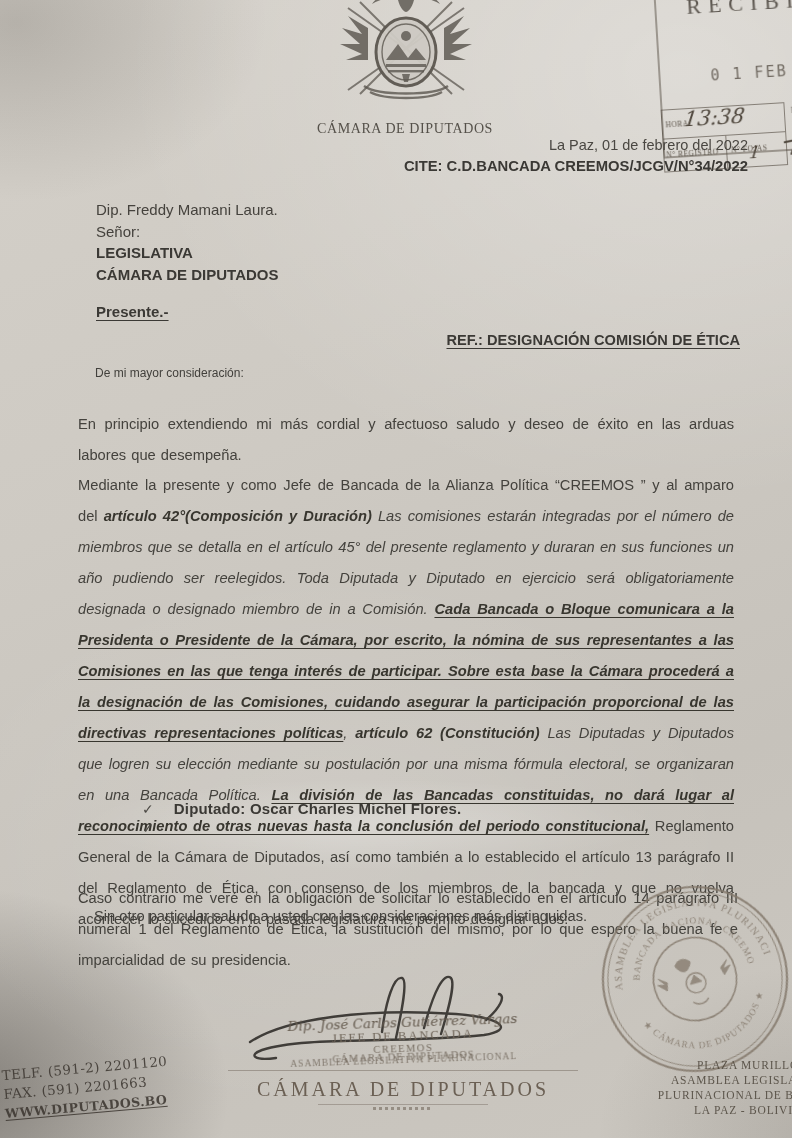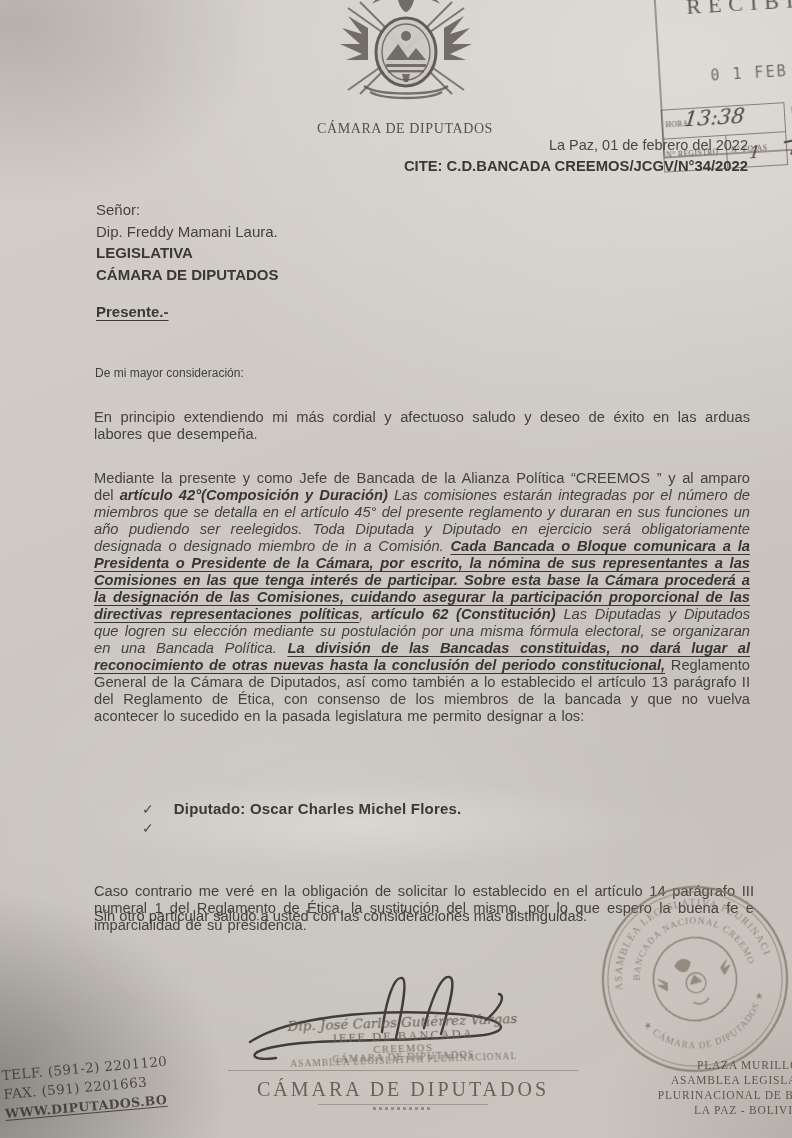--- a/index.html
+++ b/index.html
@@ -57,21 +57,21 @@
   
   .addressee { position:absolute; left:96px; top:199px; font-size:15px; line-height:21.5px; color:#45423d; }
   .addr-bold { font-weight:bold; color:#3b3935; }
   .addr-presente { font-weight:bold; text-decoration:underline; text-underline-offset:3px; color:#3b3935;margin-top:16px; }
 
   .ref-line { position:absolute; top:332px; right:52px; font-size:14.6px; font-weight:bold;
     text-decoration:underline; text-underline-offset:3px; color:#3b3935; }
 
   
   .greeting { position:absolute; left:95px; top:366px; font-size:12px; }
-  .para { position:absolute; left:94px; width:656px; font-size:14.7px; line-height:17px;
+  .para { position:absolute; left:78px; width:656px; font-size:14.7px; line-height:31px;
     text-align:justify; color:#44423d; word-spacing:1px; }
   .p1 { top:394px; }
   .p2 { top:455px; }
   .p3 { top:868px; width:660px; }
   .closing { position:absolute; left:94px; top:908px; font-size:14.7px; }
   .seg-italic { font-style:italic; }
   .seg-bold-italic { font-style:italic; font-weight:bold; color:#38362f; }
   .seg-bold-italic-underline { font-style:italic; font-weight:bold; color:#38362f;
     text-decoration:underline; text-underline-offset:3px; text-decoration-thickness:1.2px;margin-top:34px; }
 
@@ -168,27 +168,28 @@
         <path d="M8,40 C16,20 26,6 32,4 C35,3 33,14 28,42"></path>
         <path d="M2,28 L42,22"></path>
       </g>
     </svg>
   </div>
 
   <div class="dateline">La Paz, 01 de febrero del 2022</div>
   <div class="cite">CITE: C.D.BANCADA CREEMOS/JCGV/N°34/2022</div>
 
   <div class="addressee">
+    <div>Dip. Freddy Mamani Laura.</div>
     <div>Señor:</div>
-    <div>Dip. Freddy Mamani Laura.</div>
     <div class="addr-bold">LEGISLATIVA</div>
     <div class="addr-bold">CÁMARA DE DIPUTADOS</div>
     <div class="addr-presente">Presente.-</div>
   </div>
 
+  <div class="ref-line">REF.: DESIGNACIÓN COMISIÓN DE ÉTICA</div>
 
   <div class="greeting">De mi mayor consideración:</div>
   <p class="para p1">En principio extendiendo mi más cordial y afectuoso saludo y deseo de éxito en las arduas labores que desempeña.</p>
   <p class="para p2" id="p2-container"><span class="seg-regular">Mediante la presente y como Jefe de Bancada de la Alianza Política “CREEMOS ” y al amparo del </span><span class="seg-bold-italic">artículo 42°(Composición y Duración)</span><span class="seg-italic">  Las comisiones estarán integradas por el número de miembros que se detalla en el artículo 45° del presente reglamento y duraran en sus funciones un año pudiendo ser reelegidos. Toda Diputada y Diputado en ejercicio será obligatoriamente designada o designado miembro de in a Comisión. </span><span class="seg-bold-italic-underline">Cada Bancada o Bloque comunicara a la Presidenta o Presidente de la Cámara, por escrito, la nómina de sus representantes a las Comisiones en las que tenga interés de participar. Sobre esta base la Cámara procederá a la designación de las Comisiones, cuidando asegurar la participación proporcional de las directivas representaciones políticas</span><span class="seg-italic">,  </span><span class="seg-bold-italic">artículo 62 (Constitución)</span><span class="seg-italic"> Las Diputadas y Diputados que logren su elección mediante su postulación por una misma fórmula electoral, se organizaran en una Bancada Política. </span><span class="seg-bold-italic-underline">La división de las Bancadas constituidas, no dará lugar al reconocimiento de otras nuevas hasta la conclusión del periodo constitucional,</span><span class="seg-regular"> Reglamento General de la Cámara de Diputados, así como también a lo establecido  el artículo 13 parágrafo II del Reglamento de Ética, con consenso de los miembros de la bancada  y que no vuelva acontecer lo sucedido en la pasada  legislatura me permito designar a los:</span></p>
 
   <div class="designees" id="designee-list">
       <div class="designee-row">
         <span class="check">✓</span>
         <span class="designee-text">Diputado: Oscar Charles Michel Flores.</span>
       </div>

